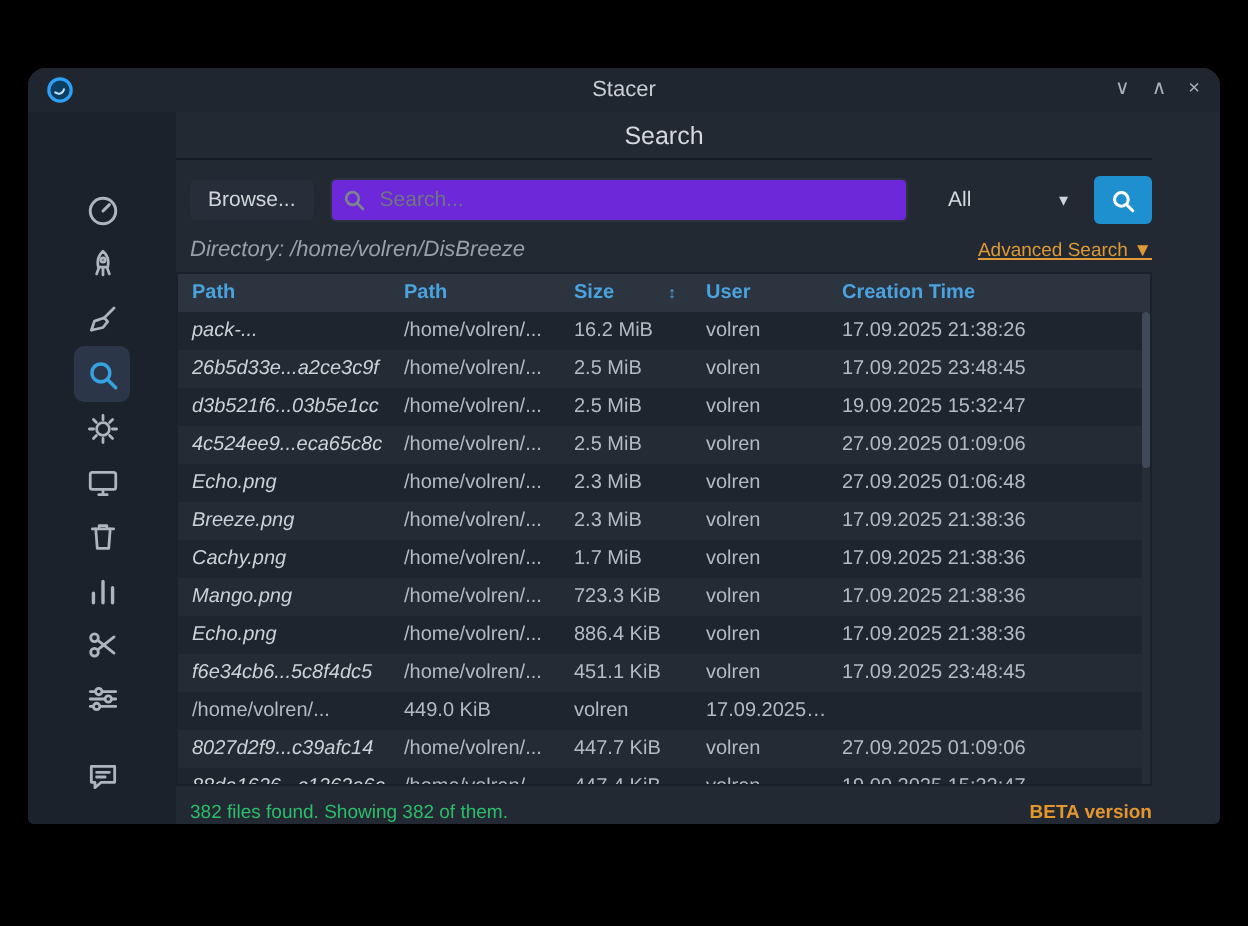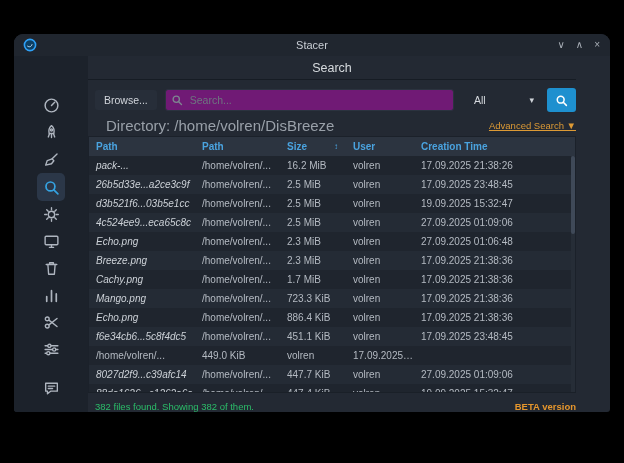--- a/index.html
+++ b/index.html
@@ -32,32 +32,32 @@
   .page-header{height:24px;display:flex;align-items:center;justify-content:center;
     border-bottom:1px solid #161c24;flex:0 0 auto;}
   .page-header .ttl{font-size:12.5px;color:#d6dade;}
 
   
   .toolbar{margin-top:8px;height:24px;display:flex;align-items:center;flex:0 0 auto;}
   .browse-btn{background:#272e39;border:none;color:#d2d6dc;font-size:10.5px;padding:4px 9px;
     border-radius:3px;margin-left:7px;cursor:pointer;}
   .search-wrap{flex:1;position:relative;margin-left:8px;}
   .search-wrap svg{position:absolute;left:6px;top:5px;}
-  .search-input{width:100%;height:22px;background:#701a75;border:1px solid #2b333f;border-radius:3px;
+  .search-input{width:100%;height:22px;background:#6d28d9;border:1px solid #2b333f;border-radius:3px;
     color:#cfd4da;font-size:10.5px;padding:0 8px 0 24px;outline:none;}
   .search-input::placeholder{color:#6e7680;}
   .filter-select{width:80px;height:22px;margin-left:8px;display:flex;align-items:center;
     justify-content:space-between;padding:0 8px 0 12px;color:#d5d9de;font-size:10.5px;cursor:pointer;}
   .filter-select .caret{font-size:9px;color:#cfd4da;}
   .go-btn{width:29px;height:24px;margin-left:5px;background:#1e90cf;border:none;border-radius:3px;
     display:flex;align-items:center;justify-content:center;cursor:pointer;}
 
   
   .meta{margin-top:6px;height:14px;display:flex;align-items:center;justify-content:space-between;flex:0 0 auto;}
-  .dir-label{font-size:15px;color:#99a0a9;margin-left:18px;}
+  .dir-label{font-size:11px;color:#99a0a9;margin-left:7px;font-style:italic;}
   .adv-link{font-size:9.5px;color:#dd9a35;text-decoration:underline;cursor:pointer;}
 
   
   .table{margin-top:4px;height:256px;overflow:hidden;position:relative;flex:0 0 auto;
     border:1px solid #1b212a;border-bottom:none;}
   .thead,.tr{display:grid;grid-template-columns:106px 85px 66px 68px 1fr;height:19px;align-items:center;}
   .thead{background:#2c3440;}
   .th{font-size:10px;font-weight:bold;color:#4aa3df;padding-left:7px;white-space:nowrap;overflow:hidden;
     display:flex;align-items:center;}
   .th .sort{margin-left:auto;margin-right:8px;font-size:8px;color:#4aa3df;}

